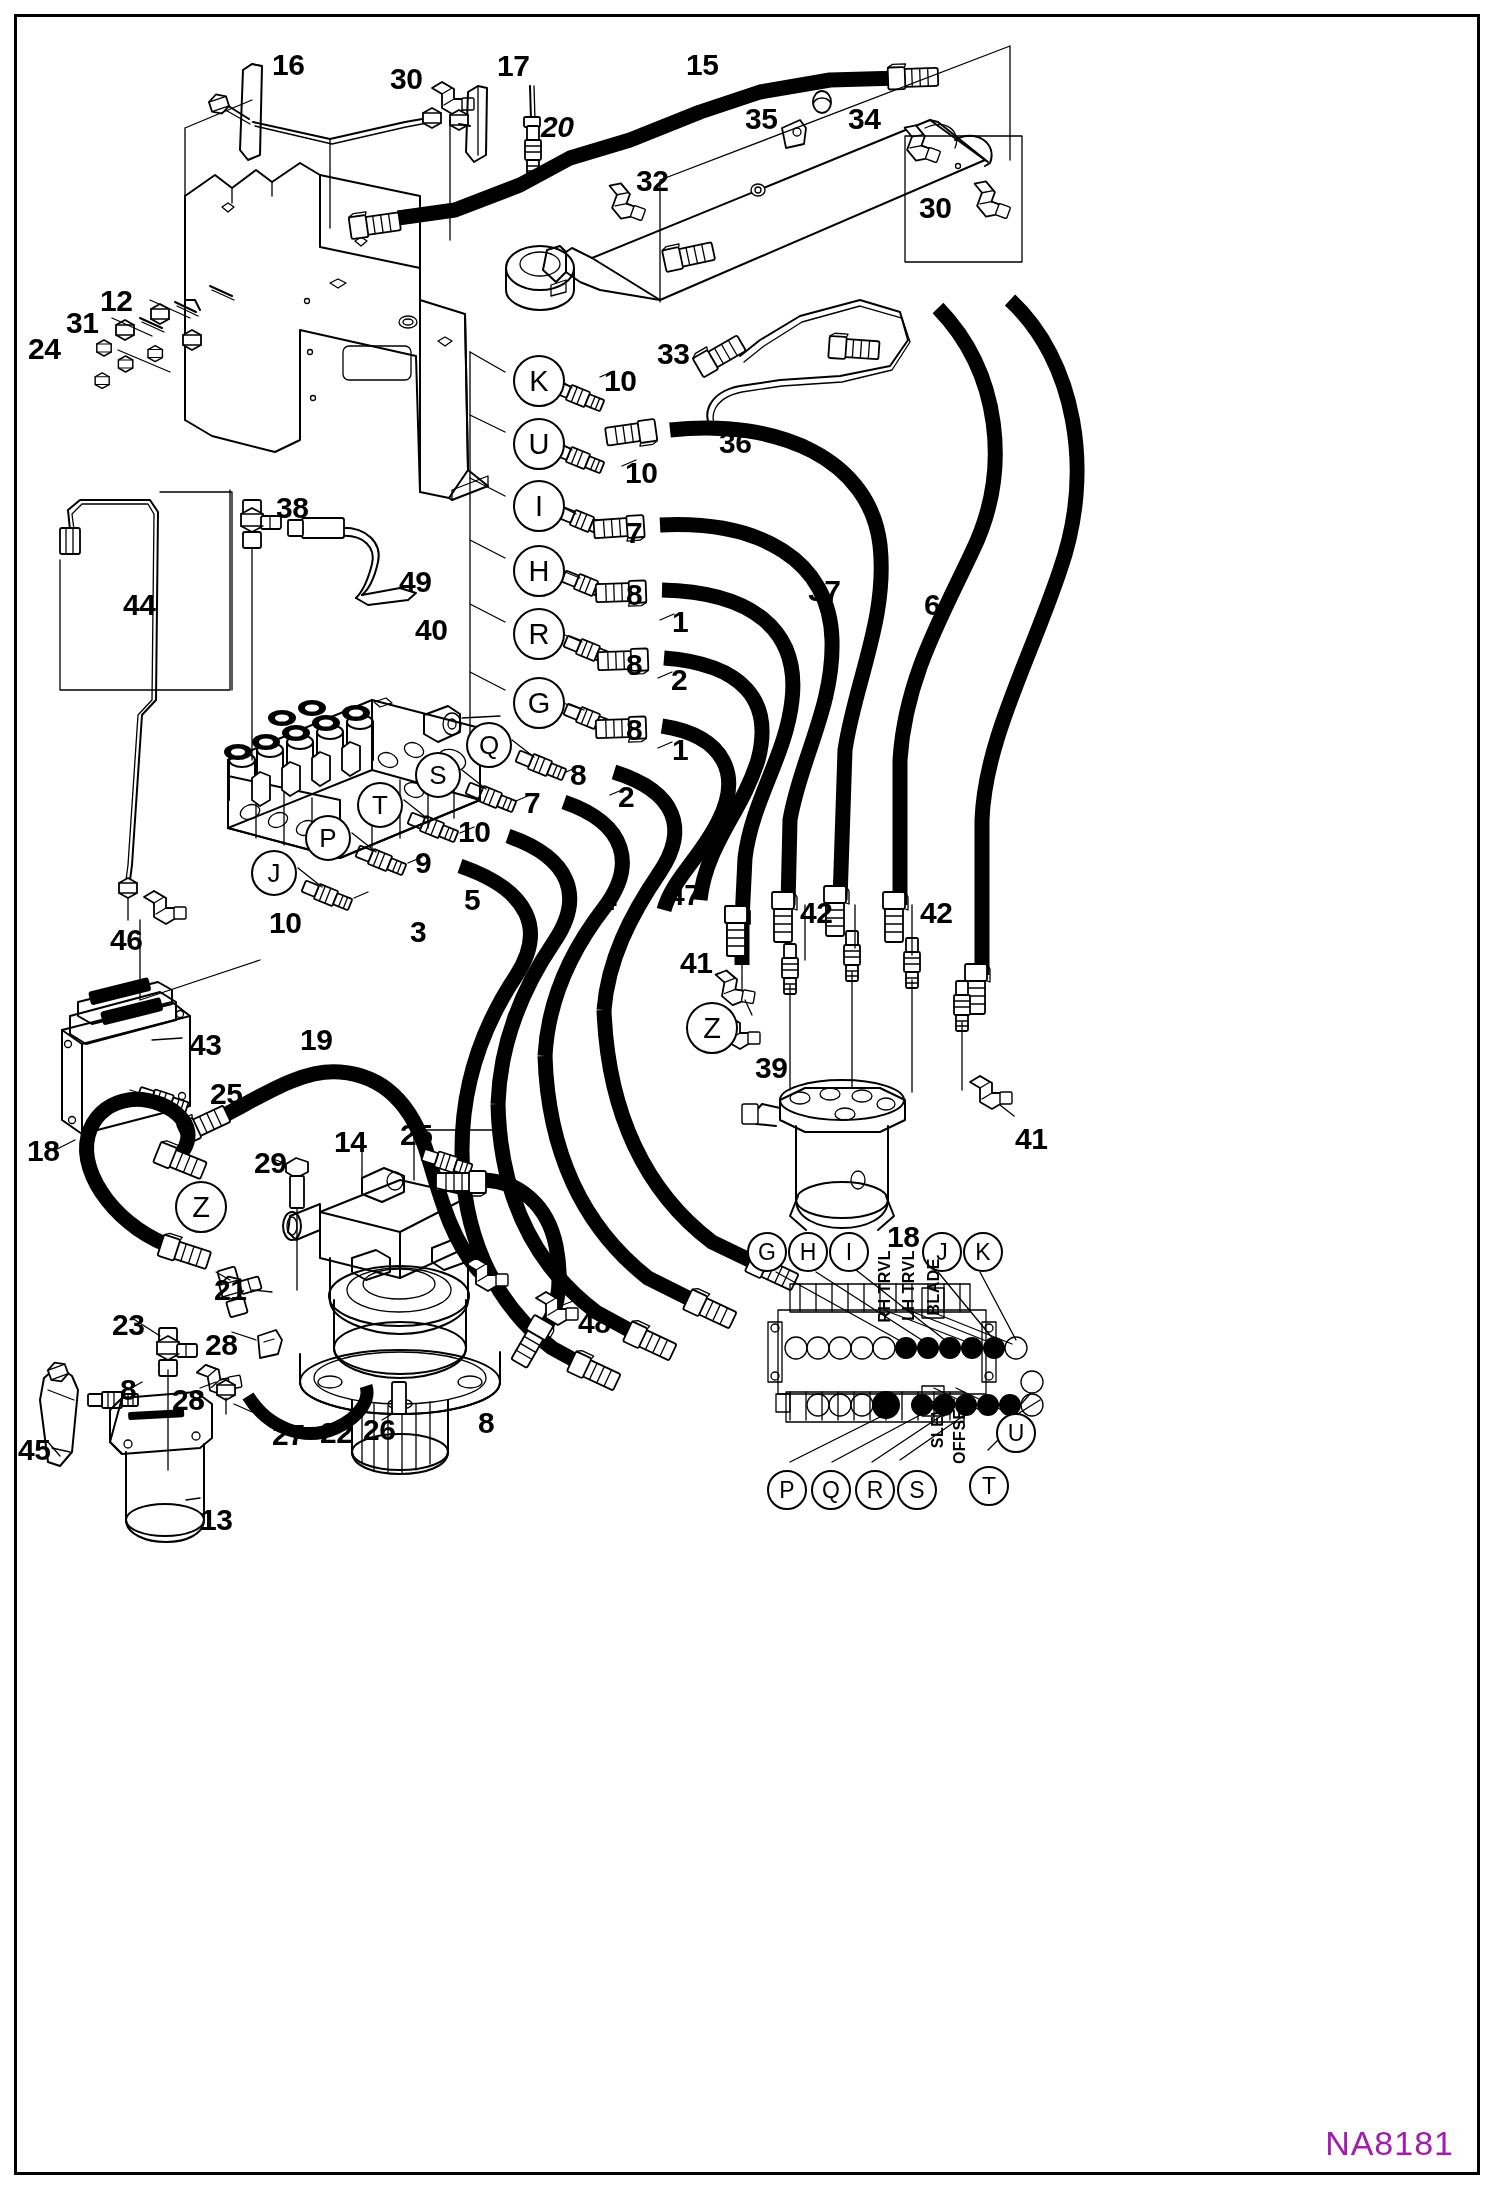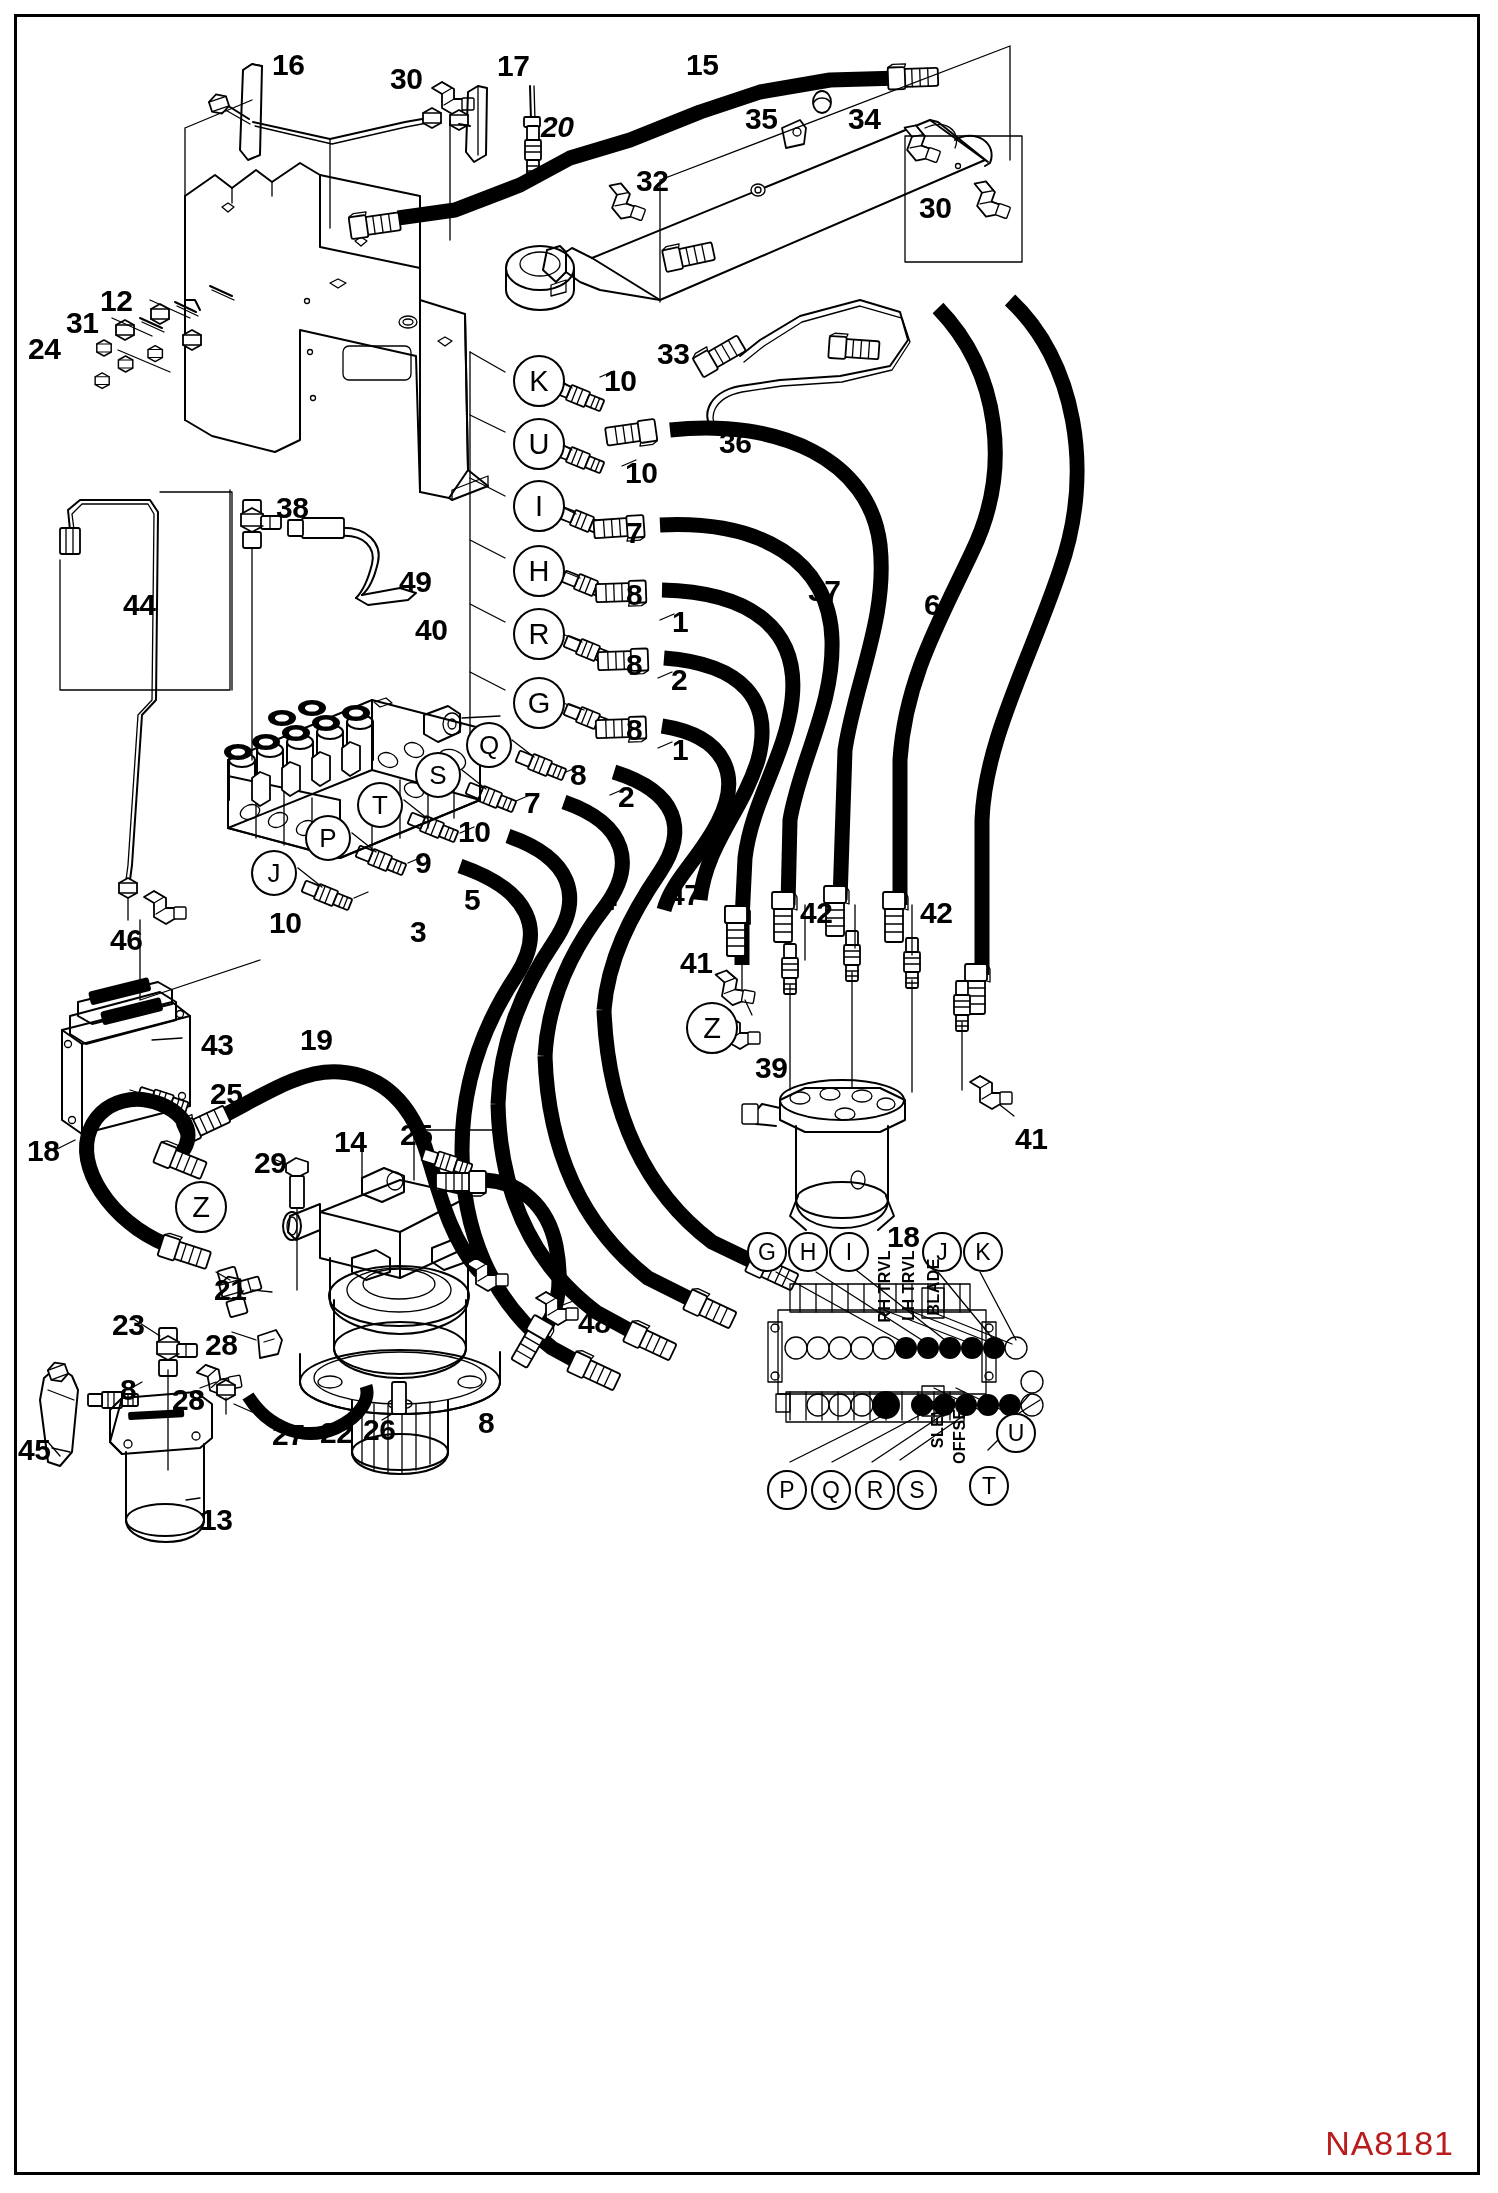--- a/index.html
+++ b/index.html
@@ -36,21 +36,21 @@
     font-family:"Liberation Sans",sans-serif;font-size:23px;color:#000;
   }
   .vlabel{
     position:absolute;font-family:"Liberation Sans",sans-serif;
     font-weight:bold;font-size:16px;color:#000;
     writing-mode:vertical-rl;transform:rotate(180deg);
     letter-spacing:0.5px;white-space:nowrap;
   }
   #drawno{
     position:absolute;right:44px;bottom:30px;
-    font-family:"Liberation Sans",sans-serif;font-size:34px;color:#b91c1c;
+    font-family:"Liberation Sans",sans-serif;font-size:34px;color:#a21caf;
     letter-spacing:1px;
   }
 </style>
 </head>
 <body>
 
 <div id="sheet">
 
   <div id="border"></div>
 
@@ -628,21 +628,21 @@
   <div class="num" style="left:600px;top:885px;">4</div>
   <div class="num" style="left:668px;top:880px;">47</div>
   <div class="num" style="left:800px;top:898px;">42</div>
   <div class="num" style="left:920px;top:898px;">42</div>
   <div class="num" style="left:269px;top:908px;">10</div>
   <div class="num" style="left:410px;top:917px;">3</div>
   <div class="num" style="left:680px;top:948px;">41</div>
   <div class="num" style="left:110px;top:925px;">46</div>
   <div class="num" style="left:755px;top:1053px;">39</div>
   <div class="num" style="left:1015px;top:1124px;">41</div>
-  <div class="num" style="left:189px;top:1030px;padding-left:12px;">43</div>
+  <div class="num" style="left:189px;top:1030px;">43</div>
   <div class="num" style="left:300px;top:1025px;">19</div>
   <div class="num" style="left:210px;top:1079px;">25</div>
   <div class="num" style="left:400px;top:1120px;">25</div>
   <div class="num" style="left:887px;top:1222px;">18</div>
   <div class="num" style="left:27px;top:1136px;">18</div>
   <div class="num" style="left:254px;top:1148px;">29</div>
   <div class="num" style="left:334px;top:1127px;">14</div>
   <div class="num" style="left:214px;top:1275px;">21</div>
   <div class="num" style="left:112px;top:1310px;">23</div>
   <div class="num" style="left:205px;top:1330px;">28</div>

